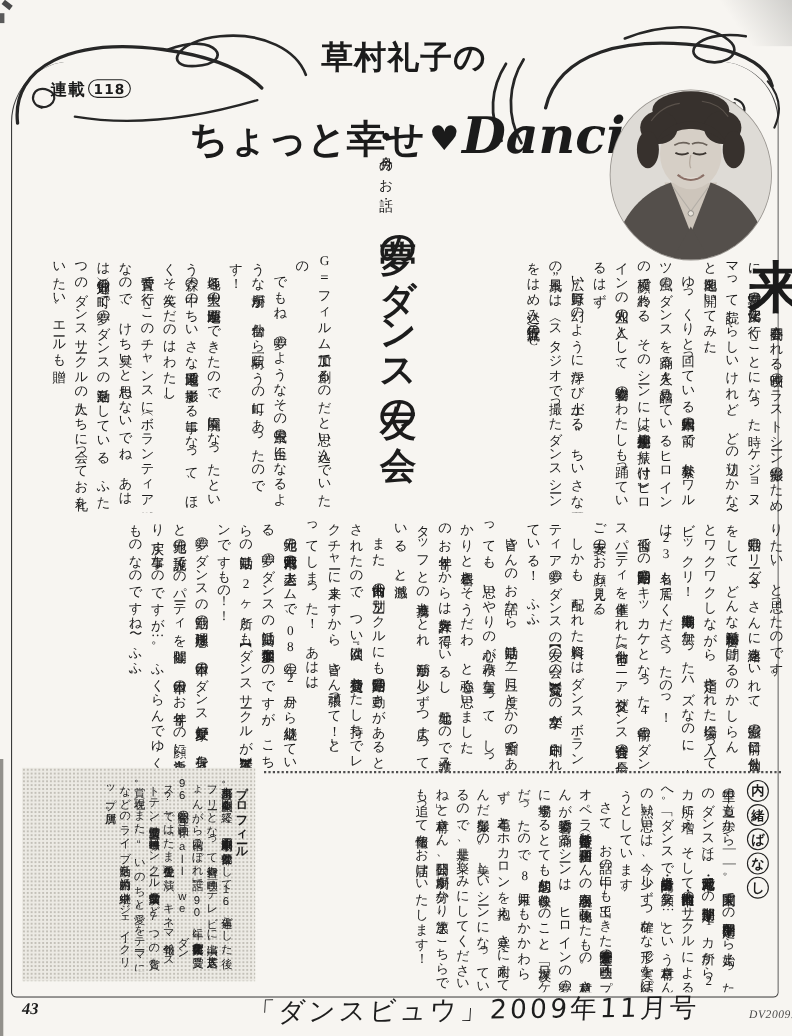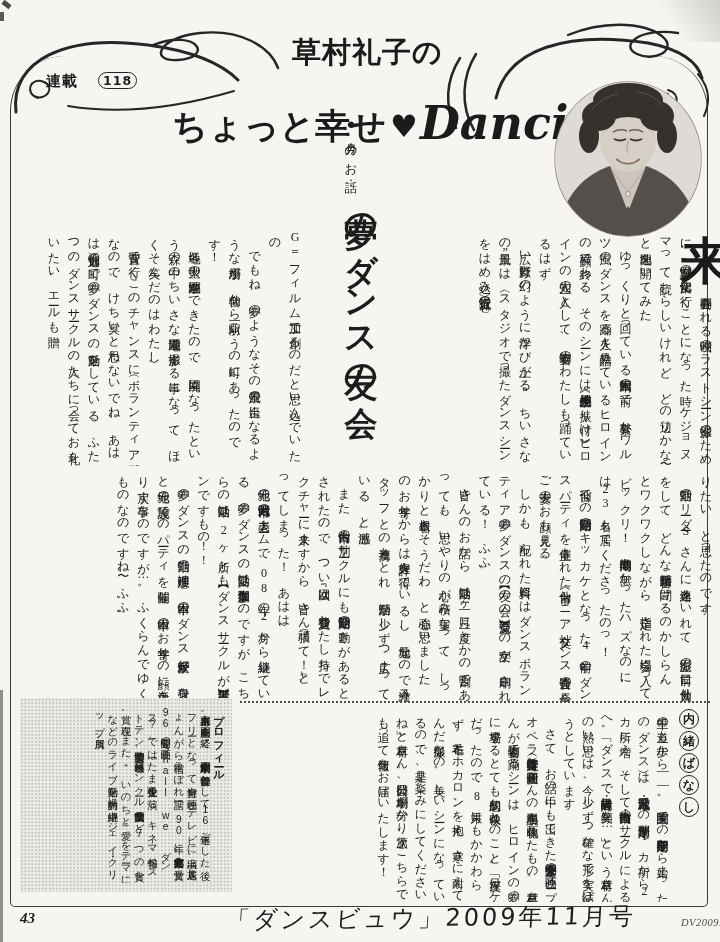--- a/index.html
+++ b/index.html
@@ -16,21 +16,21 @@
   .body-col{font-size:12.1px;line-height:20.1px;letter-spacing:.3px;}
   #band1-right{left:424px;top:230px;width:292px;height:236px;text-indent:58px;}
   #band1-left{left:16px;top:230px;width:289px;height:236px;}
   #band2{left:16px;top:468px;width:700px;height:234px;}
   #dropcap{left:680px;top:236px;font-size:50px;font-weight:700;line-height:1;
            font-family:"Liberation Serif","DejaVu Serif",serif;}
   
   #serial-badge{left:46px;top:72px;font-family:"DejaVu Sans","Liberation Sans",sans-serif;
                 font-size:15px;font-weight:600;letter-spacing:1px;}
   #serial-badge .num{display:inline-block;border:1.5px solid #222;border-radius:10px;
-                     padding:0 4px;font-size:12.5px;font-weight:700;margin-left:20px;transform:translateY(-1px);}
+                     padding:0 4px;font-size:12.5px;font-weight:700;margin-left:2px;transform:translateY(-1px);}
   #author-title{left:292px;top:33px;font-family:"DejaVu Sans","Liberation Sans",sans-serif;
                 font-size:29px;font-weight:900;letter-spacing:1px;text-align:right;}
   #main-title{left:172px;top:60px;display:flex;align-items:center;margin-top:39px;}
   #main-title .t-jp{font-family:"DejaVu Sans","Liberation Sans",sans-serif;font-size:35px;font-weight:900;letter-spacing:0;}
   #main-title .t-heart{font-family:"DejaVu Sans",sans-serif;font-size:31px;margin:0 2px 0 4px;}
   #main-title .t-en{font-family:"DejaVu Serif","Liberation Serif",serif;font-style:italic;
                     font-weight:700;font-size:46px;letter-spacing:0;transform:translateY(-3px);}
   #topic{left:342px;top:116px;height:110px;font-size:12.5px;letter-spacing:2.5px;}
   #topic .topic-bullet{font-size:15px;letter-spacing:0;}
   #big-title{left:334px;top:192px;height:276px;font-size:33px;font-weight:900;line-height:54px;

